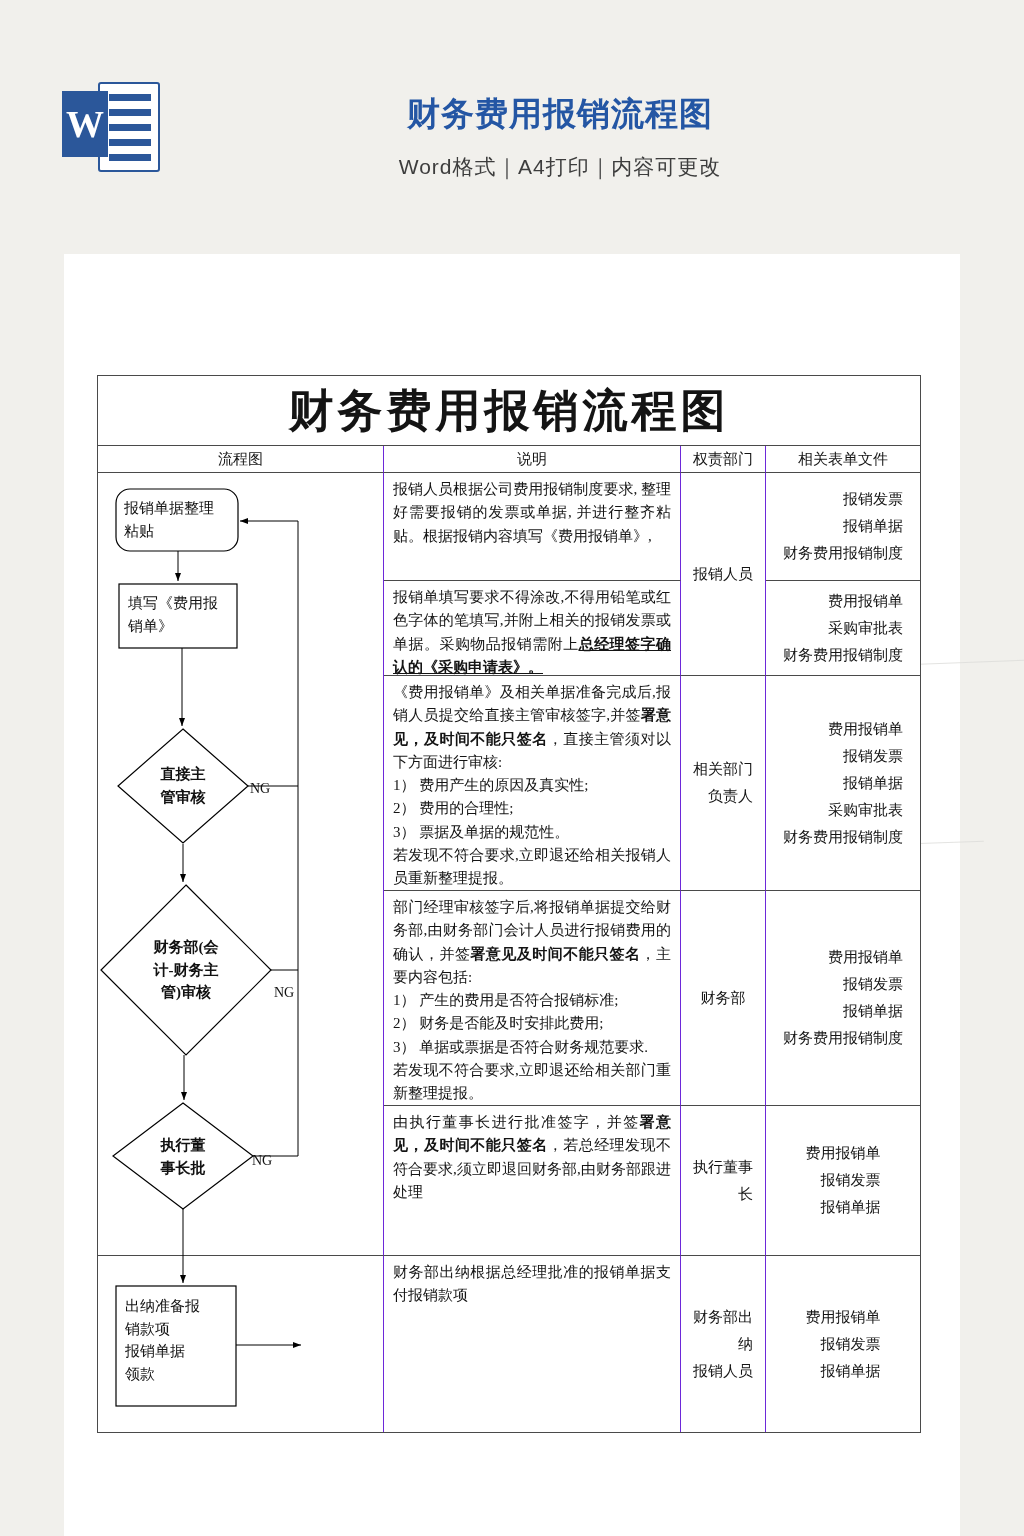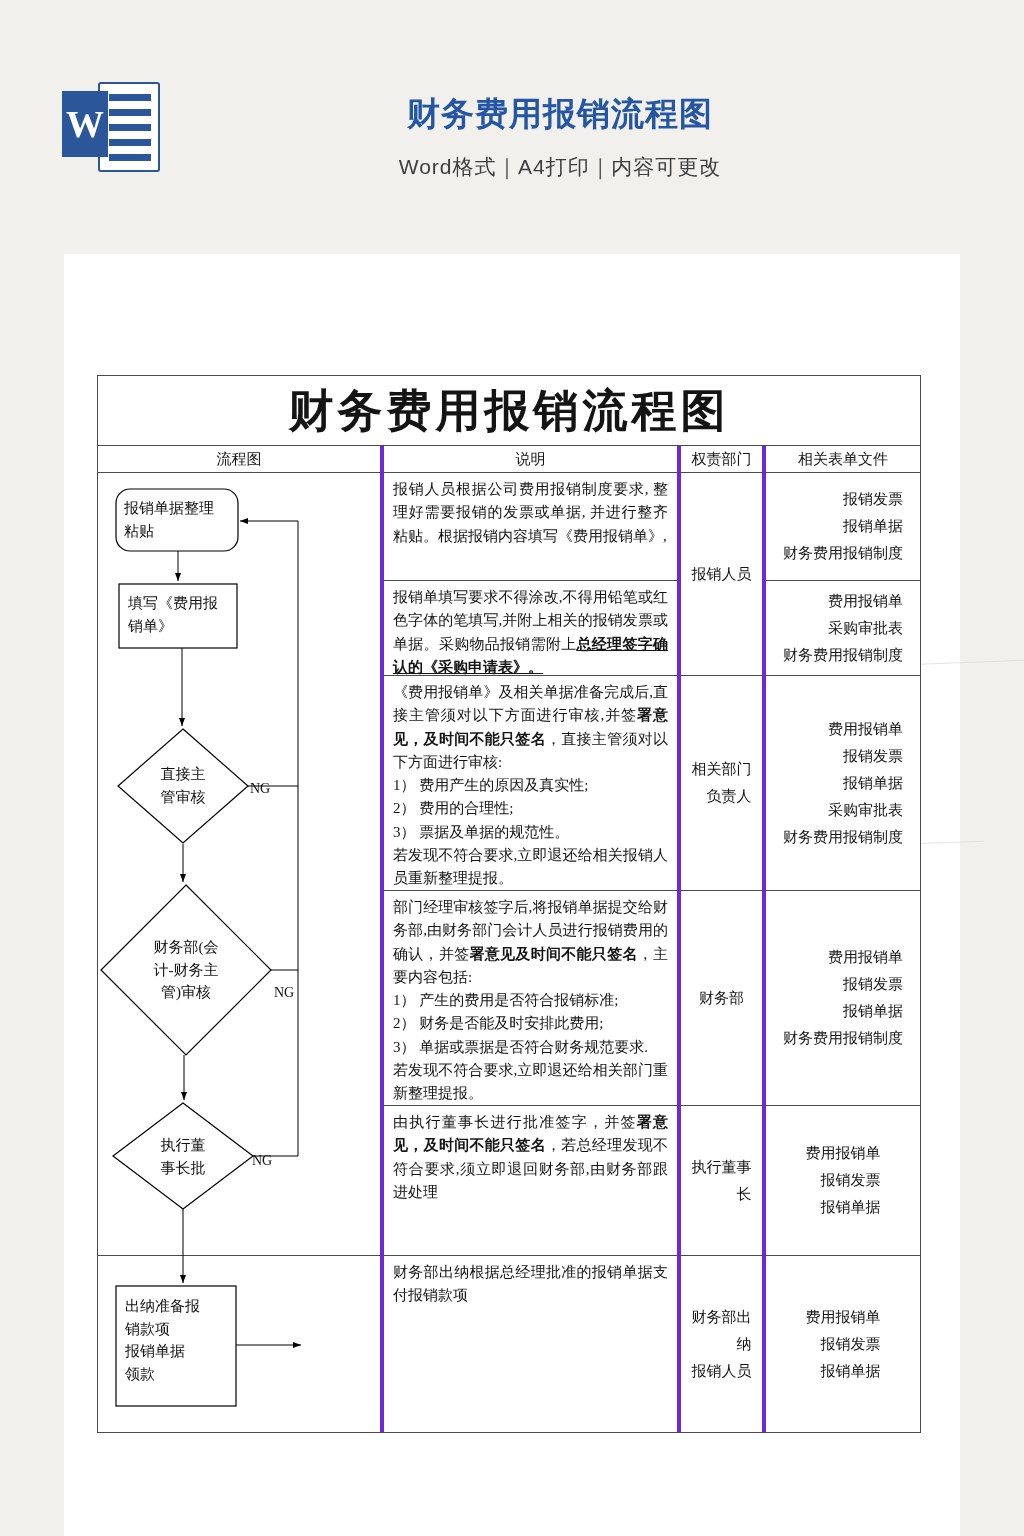--- a/index.html
+++ b/index.html
@@ -21,37 +21,37 @@
   .doc-subtitle{font-size:21px;color:#3d3d3d;margin-top:16px;letter-spacing:1px;}
 
   
   .page{position:absolute;left:64px;top:254px;width:896px;height:1282px;background:#ffffff;}
 
   
   .wm-line{position:absolute;height:1px;background:#dcdcda;opacity:.8;}
 
   
   .doc-table{position:absolute;left:33px;top:121px;width:822px;height:1056px;border:1px solid #4a4a4a;background:#fff;}
-  .cell{position:absolute;box-sizing:border-box;border-right:4px solid #6d28d9;border-bottom:1px solid #4a4a4a;
+  .cell{position:absolute;box-sizing:border-box;border-right:1px solid #6d28d9;border-bottom:1px solid #4a4a4a;
     font-family:"Liberation Serif","DejaVu Serif",serif;color:#141414;overflow:hidden;}
   .cell.last-col{border-right:none;}
   .cell.last-row{border-bottom:none;}
   .title-cell{display:flex;align-items:center;justify-content:center;
     font-size:45px;font-weight:bold;letter-spacing:4px;}
   .head-cell{display:flex;align-items:center;justify-content:center;font-size:15px;}
   .desc-cell{padding:5px 9px;font-size:15px;line-height:1.55;text-align:justify;white-space:pre-line;}
   .center-cell{display:flex;align-items:center;justify-content:center;text-align:right;
     font-size:15px;line-height:1.8;white-space:pre-line;}
 
   
   .flow{position:absolute;left:0;top:97px;width:286px;height:959px;}
   .flow svg{position:absolute;left:0;top:0;}
   .fnode{position:absolute;font-family:"Liberation Serif","DejaVu Serif",serif;
     font-size:15px;line-height:1.5;white-space:pre-line;color:#111;}
-  .fcenter{text-align:center;}
+  .fcenter{text-align:center;font-weight:bold;}
   .ng{position:absolute;font-size:14px;font-family:"Liberation Serif",serif;color:#111;margin-top:40px;}
 </style>
 </head>
 <body>
 
 <div class="word-logo">
   <div class="logo-doc">
     <div class="stripe" style="top:10px"></div>
     <div class="stripe" style="top:25px"></div>
     <div class="stripe" style="top:40px"></div>
@@ -78,21 +78,21 @@
     <div class="cell head-cell" style="left:0;top:70px;width:286px;height:27px">流程图</div>
     <div class="cell head-cell" style="left:286px;top:70px;width:297px;height:27px">说明</div>
     <div class="cell head-cell" style="left:583px;top:70px;width:85px;height:27px">权责部门</div>
     <div class="cell head-cell last-col" style="left:668px;top:70px;width:154px;height:27px">相关表单文件</div>
 
     <div class="cell" style="left:0;top:97px;width:286px;height:783px"></div>
     <div class="cell last-row" style="left:0;top:880px;width:286px;height:176px"></div>
 
     <div class="cell desc-cell" style="left:286px;top:97px;width:297px;height:108px"><span>报销人员根据公司费用报销制度要求, 整理好需要报销的发票或单据, 并进行整齐粘贴。根据报销内容填写《费用报销单》,</span></div>
     <div class="cell desc-cell" style="left:286px;top:205px;width:297px;height:95px"><span>报销单填写要求不得涂改,不得用铅笔或红色字体的笔填写,并附上相关的报销发票或单据。采购物品报销需附上</span><span style="font-weight: bold; text-decoration: underline;">总经理签字确认的《采购申请表》。</span></div>
-    <div class="cell desc-cell" style="left:286px;top:300px;width:297px;height:215px"><span>《费用报销单》及相关单据准备完成后,直接主管须对以下方面进行审核,并签</span><span style="font-weight: bold;">署意见，及时间不能只签名</span><span>，直接主管须对以下方面进行审核:
+    <div class="cell desc-cell" style="left:286px;top:300px;width:297px;height:215px"><span>《费用报销单》及相关单据准备完成后,报销人员提交给直接主管审核签字,并签</span><span style="font-weight: bold;">署意见，及时间不能只签名</span><span>，直接主管须对以下方面进行审核:
 1） 费用产生的原因及真实性;
 2） 费用的合理性;
 3） 票据及单据的规范性。
 若发现不符合要求,立即退还给相关报销人员重新整理提报。</span></div>
     <div class="cell desc-cell" style="left:286px;top:515px;width:297px;height:215px"><span>部门经理审核签字后,将报销单据提交给财务部,由财务部门会计人员进行报销费用的确认，并签</span><span style="font-weight: bold;">署意见及时间不能只签名</span><span>，主要内容包括:
 1） 产生的费用是否符合报销标准;
 2） 财务是否能及时安排此费用;
 3） 单据或票据是否符合财务规范要求.
 若发现不符合要求,立即退还给相关部门重新整理提报。</span></div>
     <div class="cell desc-cell" style="left:286px;top:730px;width:297px;height:150px"><span>由执行董事长进行批准签字，并签</span><span style="font-weight: bold;">署意见，及时间不能只签名</span><span>，若总经理发现不符合要求,须立即退回财务部,由财务部跟进处理</span></div>

